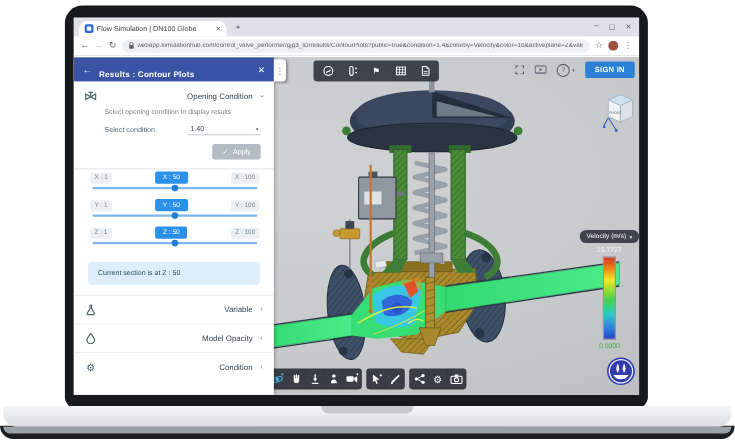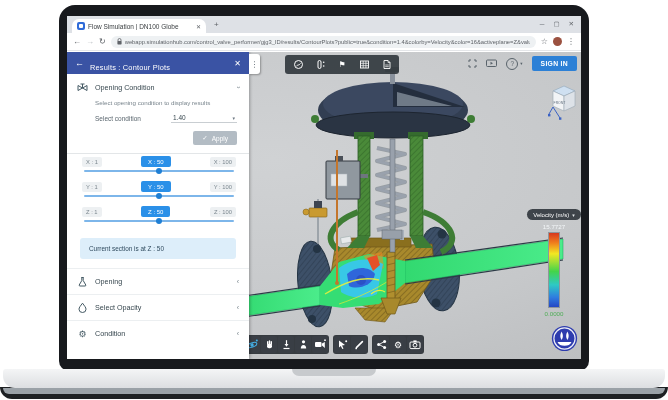--- a/index.html
+++ b/index.html
@@ -32,25 +32,25 @@
   .avatar{width:9px;height:9px;border-radius:50%;background:#9b5140;}
 
   
   .app{position:absolute;top:36px;left:0;right:0;bottom:0;background:#c5c7c9;overflow:hidden;}
   .vp-bg{position:absolute;inset:0;background:radial-gradient(120% 100% at 40% 35%, #d0d2d4 0%, #c6c8ca 55%, #b7b9bb 100%);}
 
   
   .sidebar{position:absolute;left:0;top:0;bottom:0;width:182px;background:#fff;box-shadow:1px 0 3px rgba(0,0,0,.28);z-index:5;}
   .sb-header{height:22px;background:#3a53a4;color:#fff;display:flex;align-items:center;gap:6px;padding:0 8px;}
   .sb-back{font-size:9px;} .sb-x{font-size:8px;}
-  .sb-title{flex:1;font-size:7.4px;font-weight:normal;letter-spacing:.2px;margin-top:8px;}
+  .sb-title{flex:1;font-size:7.4px;font-weight:bold;letter-spacing:.2px;margin-top:8px;}
   .panel-toggle{position:absolute;left:182px;top:2px;width:11px;height:20px;background:#fff;border-radius:0 3px 3px 0;box-shadow:1px 1px 2px rgba(0,0,0,.3);display:flex;align-items:center;justify-content:center;color:#5f6a72;font-size:8px;z-index:6;}
   .sec-head{display:flex;align-items:center;gap:7px;padding:8px 10px 6px 10px;}
   .sec-ic{width:11px;height:11px;flex:0 0 auto;display:flex;align-items:center;justify-content:center;color:#455a64;}
-  .sec-label{flex:1;font-size:7.2px;color:#37474f;}
+  .sec-label{flex:1;font-size:7.2px;color:#37474f;text-align:right;}
   .chev{color:#78848c;font-size:7px;line-height:1;}
   .chev.down{display:inline-block;transform:rotate(90deg);}
   .oc-body{padding:0 12px 8px 28px;}
   .oc-desc{font-size:6.2px;color:#78848c;line-height:1.3;margin-bottom:6px;}
   .sel-row{display:flex;align-items:center;justify-content:space-between;margin-bottom:8px;}
   .sel-label{font-size:6.5px;color:#5a666e;}
   .select{width:62px;border-bottom:1px solid #c9ced2;display:flex;justify-content:space-between;align-items:center;font-size:6.5px;color:#37474f;padding:1px 2px;}
   .caret{font-size:5px;color:#6b7680;}
   .apply-row{display:flex;justify-content:flex-end;}
   .apply-btn{background:#b3bcc4;color:#fff;font-size:6.5px;border-radius:2px;padding:3px 9px;display:flex;align-items:center;gap:4px;}
@@ -479,30 +479,30 @@
           </div>
         </div>
         <div class="info-box">Current section is at Z : 50</div>
 
         <div class="col-row">
           <span class="sec-ic">
             <svg width="11" height="11" viewBox="0 0 11 11">
                 <path d="M4.3,1.5 h2.4 M4.8,1.5 v3 L2.2,9 a.8.8 0 0 0 .75,1 h5.1 a.8.8 0 0 0 .75,-1 L6.2,4.5 v-3" fill="none" stroke="#455a64" stroke-width="1"></path>
               </svg>
           </span>
-          <span class="sec-label">Opening</span>
+          <span class="sec-label">Variable</span>
           <span class="chev">‹</span>
         </div>
         <div class="col-row">
           <span class="sec-ic">
             <svg width="11" height="11" viewBox="0 0 11 11">
                 <path d="M5.5,1.2 C7.6,4 9,5.6 9,7.2 a3.5,3.3 0 0 1 -7,0 C2,5.6 3.4,4 5.5,1.2 Z" fill="none" stroke="#455a64" stroke-width="1"></path>
               </svg>
           </span>
-          <span class="sec-label">Select Opacity</span>
+          <span class="sec-label">Model Opacity</span>
           <span class="chev">‹</span>
         </div>
         <div class="col-row">
           <span class="sec-ic" style="font-size:9px;">⚙</span>
           <span class="sec-label">Condition</span>
           <span class="chev">‹</span>
         </div>
       </div>
 
       <div class="panel-toggle">⋮</div>

